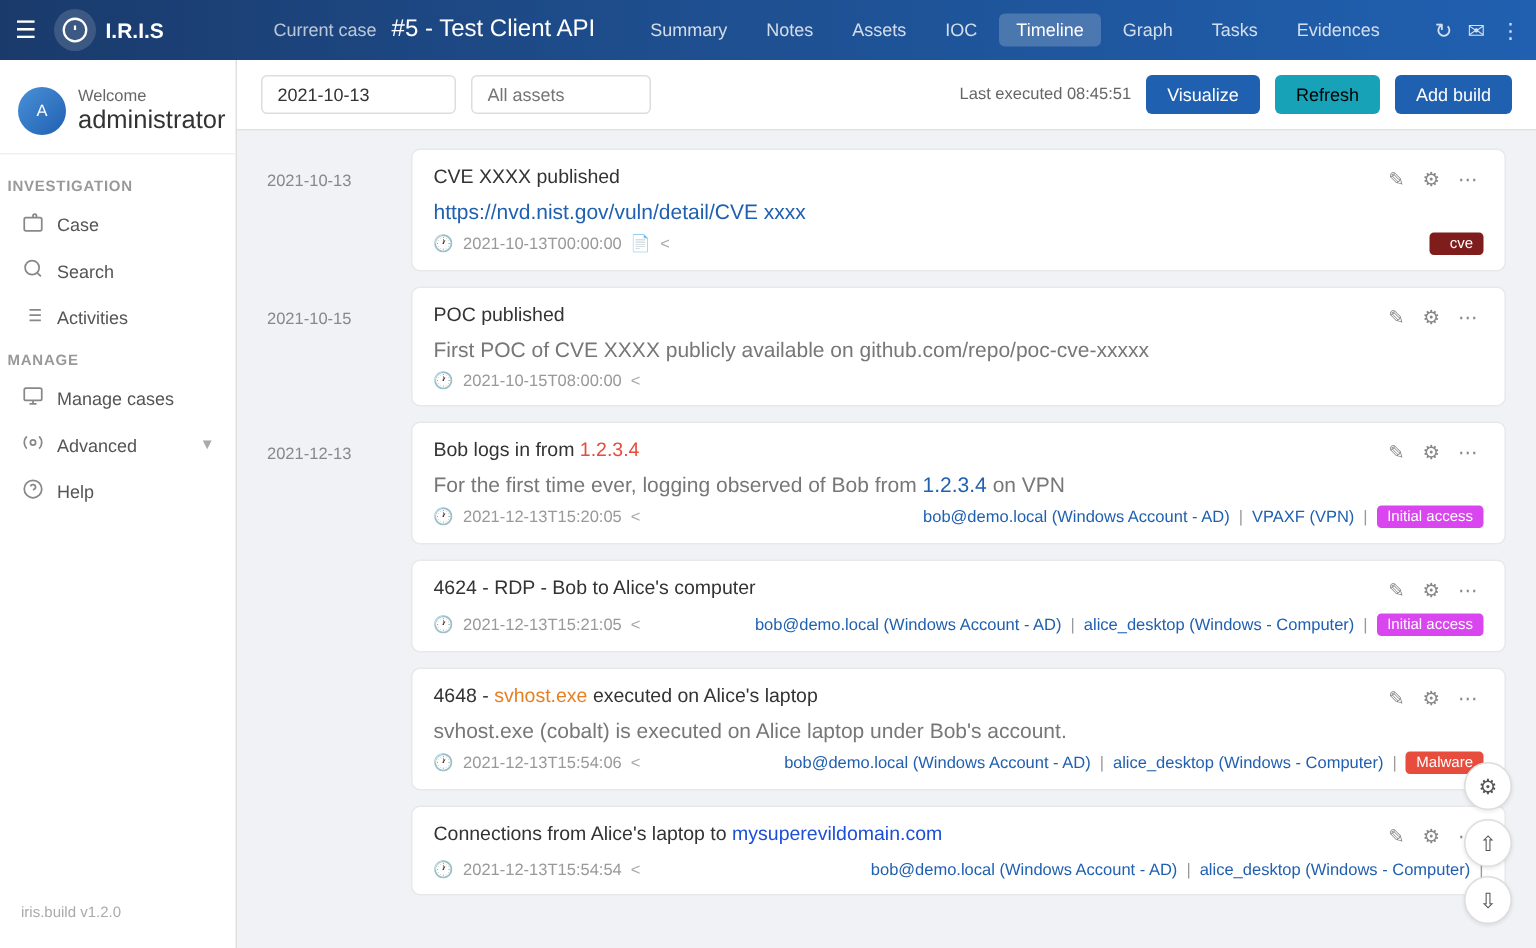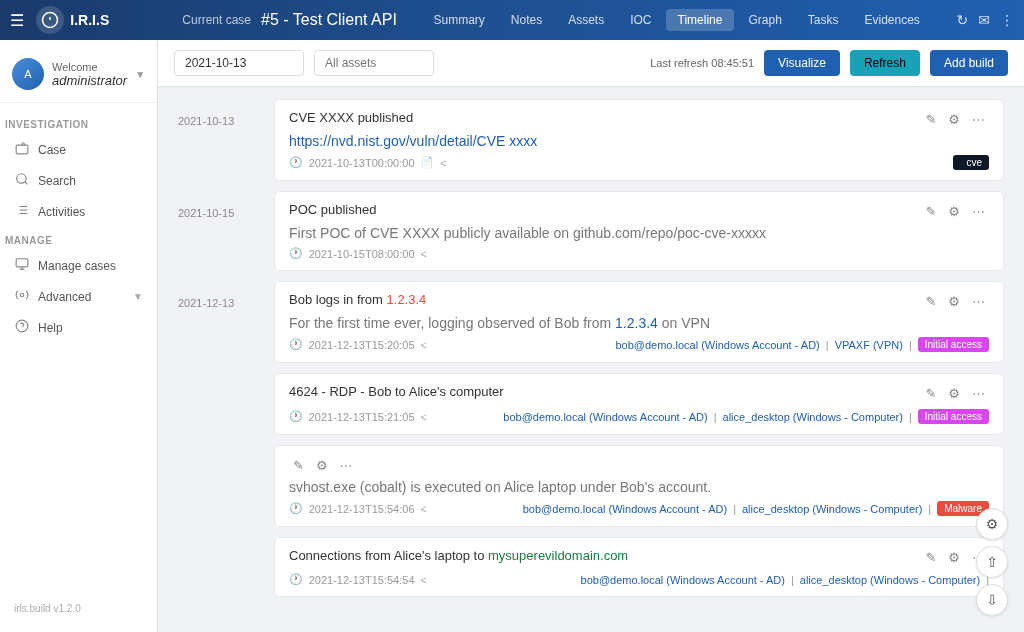--- a/index.html
+++ b/index.html
@@ -20,21 +20,21 @@
 
     
     .layout { display: flex; flex: 1; overflow: hidden; }
 
     
     .sidebar { width: 158px; background: white; border-right: 1px solid #e0e0e0; display: flex; flex-direction: column; padding: 10px 0; }
     .sidebar-user { padding: 8px 12px 12px; display: flex; align-items: center; gap: 8px; border-bottom: 1px solid #f0f0f0; margin-bottom: 8px; }
     .avatar { width: 32px; height: 32px; border-radius: 50%; background: linear-gradient(135deg, #4a90d9, #2060b0); display: flex; align-items: center; justify-content: center; color: white; font-size: 11px; flex-shrink: 0; }
     .user-info { flex: 1; }
     .user-welcome { font-size: 11px; color: #666; }
-    .user-name { font-size: 13px; color: #333; font-weight: 500; font-style: italic; }
+    .user-name { font-size: 17px; color: #333; font-weight: 500; }
     .chevron-down { font-size: 10px; color: #999; }
     .sidebar-section { font-size: 10px; color: #999; font-weight: 700; text-transform: uppercase; padding: 8px 5px 4px; letter-spacing: 0.5px; }
     .sidebar-item { display: flex; align-items: center; gap: 8px; padding: 7px 14px; cursor: pointer; color: #555; font-size: 12px; }
     .sidebar-item .si-icon { color: #888; font-size: 13px; width: 16px; text-align: center; }
     .sidebar-bottom { margin-top: auto; padding: 8px 14px; font-size: 10px; color: #aaa; }
 
     
     .main { flex: 1; display: flex; flex-direction: column; overflow: hidden; }
 
     
@@ -49,29 +49,29 @@
     .btn-add { background: #2060b0; color: white; }
 
     
     .timeline-content { flex: 1; overflow-y: auto; padding: 12px 20px 20px; position: relative; }
     .timeline-row { display: flex; gap: 16px; margin-bottom: 10px; align-items: flex-start; }
     .timeline-date { font-size: 11px; color: #888; width: 80px; flex-shrink: 0; padding-top: 16px; }
     .event-card { flex: 1; background: white; border-radius: 6px; border: 1px solid #e8e8e8; padding: 10px 14px; position: relative; }
     .event-header { display: flex; align-items: flex-start; justify-content: space-between; }
     .event-title { font-size: 13px; color: #333; font-weight: 500; flex: 1; }
     .event-title .highlight { color: #e74c3c; }
-    .event-title .highlight-green { color: #15803d; }
+    .event-title .highlight-green { color: #1d4ed8; }
     .event-title .highlight-orange { color: #e67e22; }
     .event-desc { font-size: 14px; color: #777; margin-top: 4px; }
     .event-desc .desc-link { color: #2060b0; }
     .event-meta { display: flex; align-items: center; justify-content: space-between; margin-top: 6px; }
     .event-time { font-size: 11px; color: #999; display: flex; align-items: center; gap: 6px; }
     .event-tags { display: flex; gap: 6px; align-items: center; flex-wrap: wrap; justify-content: flex-end; }
     .tag { font-size: 10px; padding: 2px 7px; border-radius: 3px; }
-    .tag-cve { background: #0f172a; color: white; padding-left: 13px; }
+    .tag-cve { background: #7f1d1d; color: white; padding-left: 13px; }
     .tag-initial { background: #d946ef; color: white; }
     .tag-malware { background: #e74c3c; color: white; }
     .tag-link { color: #2060b0; font-size: 11px; }
     .tag-sep { color: #999; font-size: 11px; }
     .card-actions { display: flex; align-items: center; gap: 4px; }
     .action-btn { color: #888; cursor: pointer; font-size: 13px; padding: 2px 4px; }
     .time-icon { color: #aaa; font-size: 11px; }
     .share-icon { color: #aaa; font-size: 11px; cursor: pointer; }
     .doc-icon { color: #aaa; font-size: 11px; }
 
@@ -198,21 +198,21 @@
       <span>iris.build v1.2.0</span>
     </div>
   </aside>
 
   <main class="main">
 
     <div class="toolbar">
       <input class="date-input" type="text" value="2021-10-13" style="">
       <input class="assets-select" type="text" placeholder="All assets" style="">
       <div class="toolbar-right">
-        <span class="refresh-label">Last refresh 08:45:51</span>
+        <span class="refresh-label">Last executed 08:45:51</span>
         <button class="btn btn-visualize">Visualize</button>
         <button class="btn btn-refresh">Refresh</button>
         <button class="btn btn-add">Add build</button>
       </div>
     </div>
 
     <div class="timeline-content">
 
       <div class="timeline-row">
         <div class="timeline-date">2021-10-13</div>
@@ -322,20 +322,23 @@
               <span class="tag tag-initial">Initial access</span>
             </div>
           </div>
         </div>
       </div>
 
       <div class="timeline-row">
         <div class="timeline-date"></div>
         <div class="event-card">
           <div class="event-header">
+            <div class="event-title">
+              4648 - <span class="highlight-orange">svhost.exe</span> executed on Alice's laptop
+            </div>
             <div class="card-actions">
               <span class="action-btn">✎</span>
               <span class="action-btn">⚙</span>
               <span class="action-btn">⋯</span>
             </div>
           </div>
           <div class="event-desc">svhost.exe (cobalt) is executed on Alice laptop under Bob's account.</div>
           <div class="event-meta">
             <div class="event-time">
               <span class="time-icon">🕐</span>

